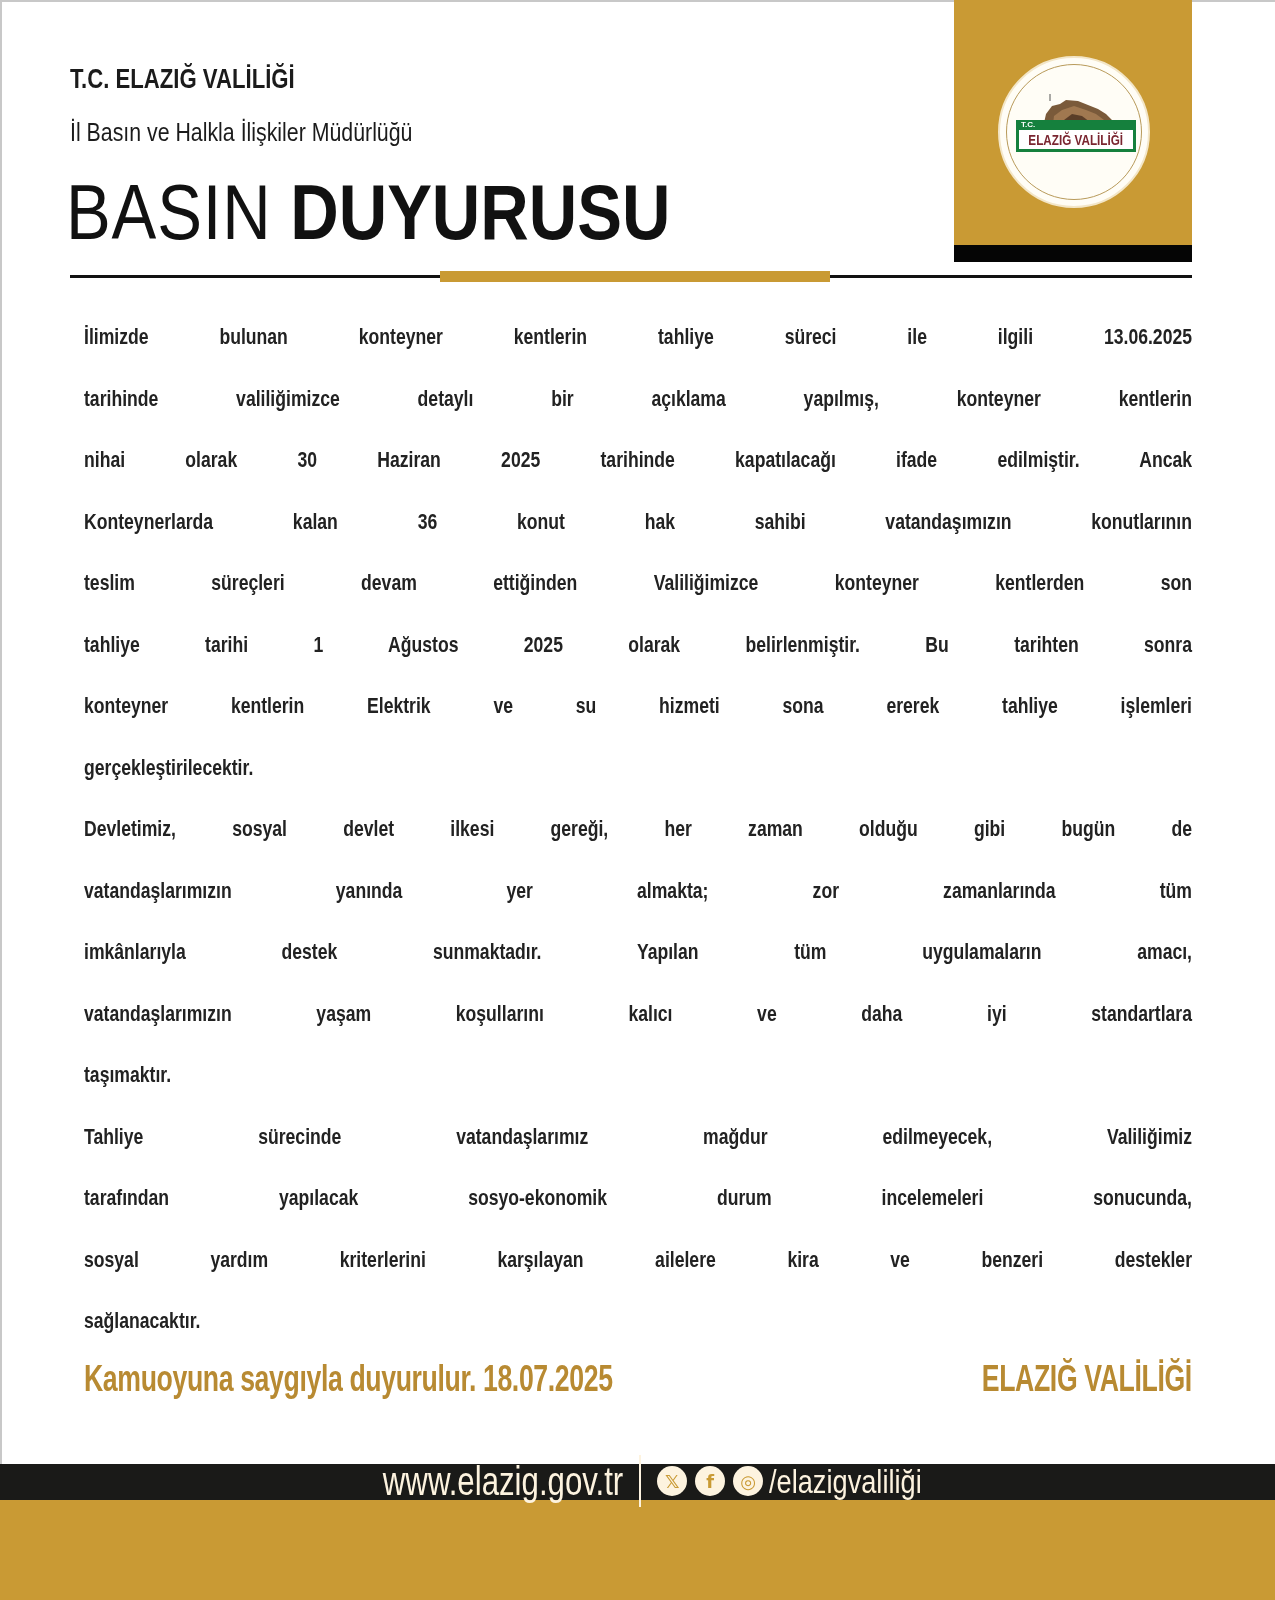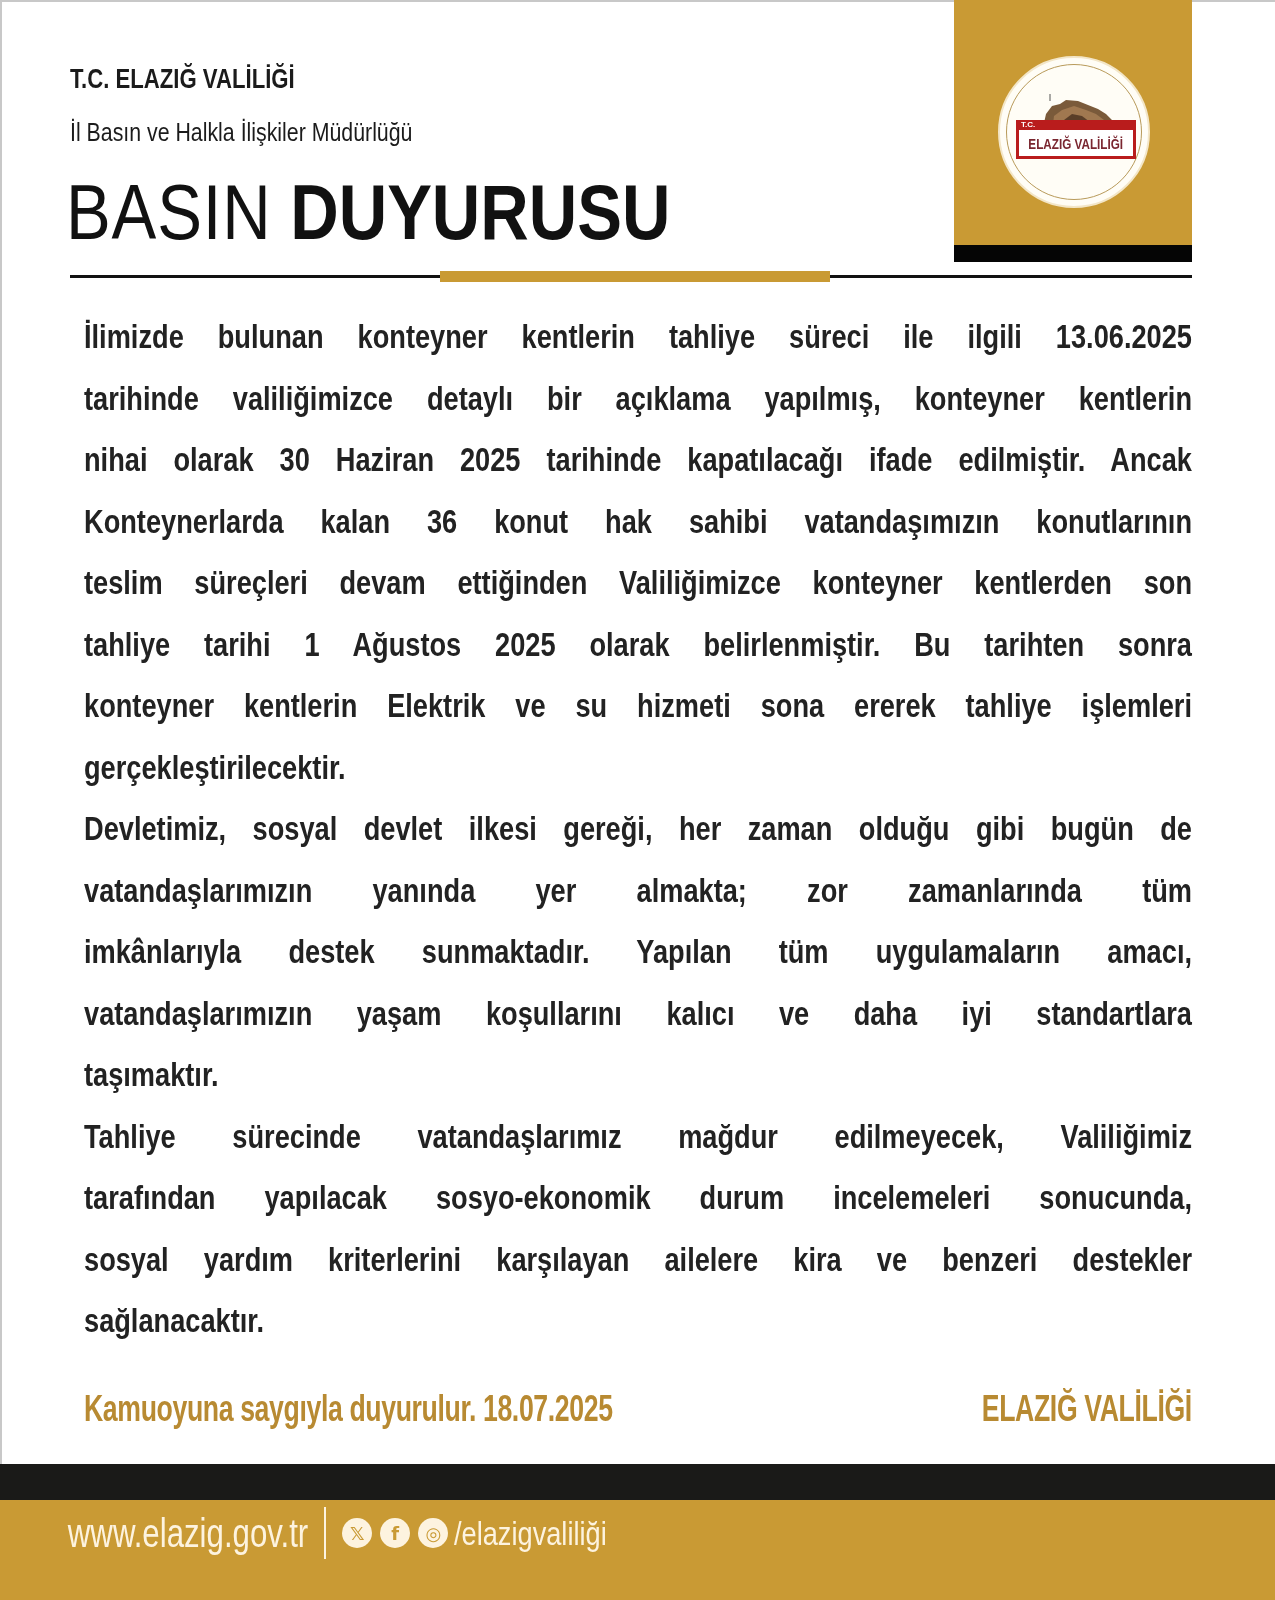--- a/index.html
+++ b/index.html
@@ -54,69 +54,69 @@
       display: flex; align-items: center; justify-content: center;
     }
     .logo-inner-ring {
       position: absolute; left: 6px; top: 6px; right: 6px; bottom: 6px; border-radius: 50%;
       border: 1.5px solid #b89a5a;
     }
     .logo-castle {
       position: absolute; left: 38px; top: 34px; width: 80px; height: 40px;
     }
     .logo-banner {
-      position: absolute; left: 16px; top: 62px; width: 120px; height: 39px;
-      background: #b91c1c; padding: 12px;
+      position: absolute; left: 16px; top: 62px; width: 120px; height: 32px;
+      background: #15803d; padding: 12px;
     }
     .logo-banner-tc {
       position: absolute; left: 5px; top: 0px; font-size: 8px; color: #fff; font-weight: bold;
     }
     .logo-banner-inner {
       position: absolute; left: 3px; top: 10px; right: 3px; bottom: 3px; background: #fff;
       display: flex; align-items: center; justify-content: center;
     }
     .logo-banner-text {
       font-size: 15px; color: #7a2630; font-weight: bold; white-space: nowrap;
       transform: scaleX(0.78); letter-spacing: 0px;
     }
 
     .body-text {
       position: absolute; left: 84px; top: 306px; width: 1108px;
       font-family: "Liberation Sans", sans-serif; font-weight: bold;
-      font-size: 34px; line-height: 61.5px; color: #222;
+      font-size: 22px; line-height: 61.5px; color: #222;
     }
     .para { text-align: justify; text-align-last: left; }
     .line {
       display: block; white-space: nowrap; text-align: justify; text-align-last: justify;
       transform: scaleX(0.80); transform-origin: left center; width: 125%;
     }
     .line.last { text-align-last: left; }
 
     .signoff {
       position: absolute; left: 84px; top: 1358px; width: 1108px; height: 50px;
-      font-family: "Liberation Sans", sans-serif; font-weight: bold; font-size: 36px; color: #b88a32; margin-top: 30px;
+      font-family: "Liberation Sans", sans-serif; font-weight: bold; font-size: 36px; color: #b88a32;
     }
     .signoff-left {
       position: absolute; left: 0; top: 0; white-space: nowrap;
       transform: scaleX(0.74); transform-origin: left center; letter-spacing: -0.5px;
     }
     .signoff-right {
       position: absolute; right: 0; top: 0; white-space: nowrap;
       transform: scaleX(0.74); transform-origin: right center; letter-spacing: -0.5px;
     }
 
     .footer-black {
       position: absolute; left: 0; top: 1464px; width: 1275px; height: 36px; background: #1a1a18;
     }
     .footer-gold {
       position: absolute; left: 0; top: 1500px; width: 1275px; height: 100px; background: #c99a34;
     }
     .footer-content {
-      position: absolute; left: 0; top: 1508px; width: 1275px; height: 50px;
-      display: flex; align-items: center; color: #fdf3df;
+      position: absolute; left: 0; top: 1456px; width: 1275px; height: 50px;
+      display: flex; align-items: center; justify-content: center; color: #fdf3df;
     }
     .footer-url {
       font-family: "Liberation Sans", sans-serif; font-size: 40px; color: #fdf3df;
       transform: scaleX(0.78); transform-origin: right center; white-space: nowrap;
       margin-right: 4px;
     }
     .footer-divider {
       width: 2px; height: 52px; background: #fdf3df; margin: 0 16px 0 12px;
     }
     .social-icon {

